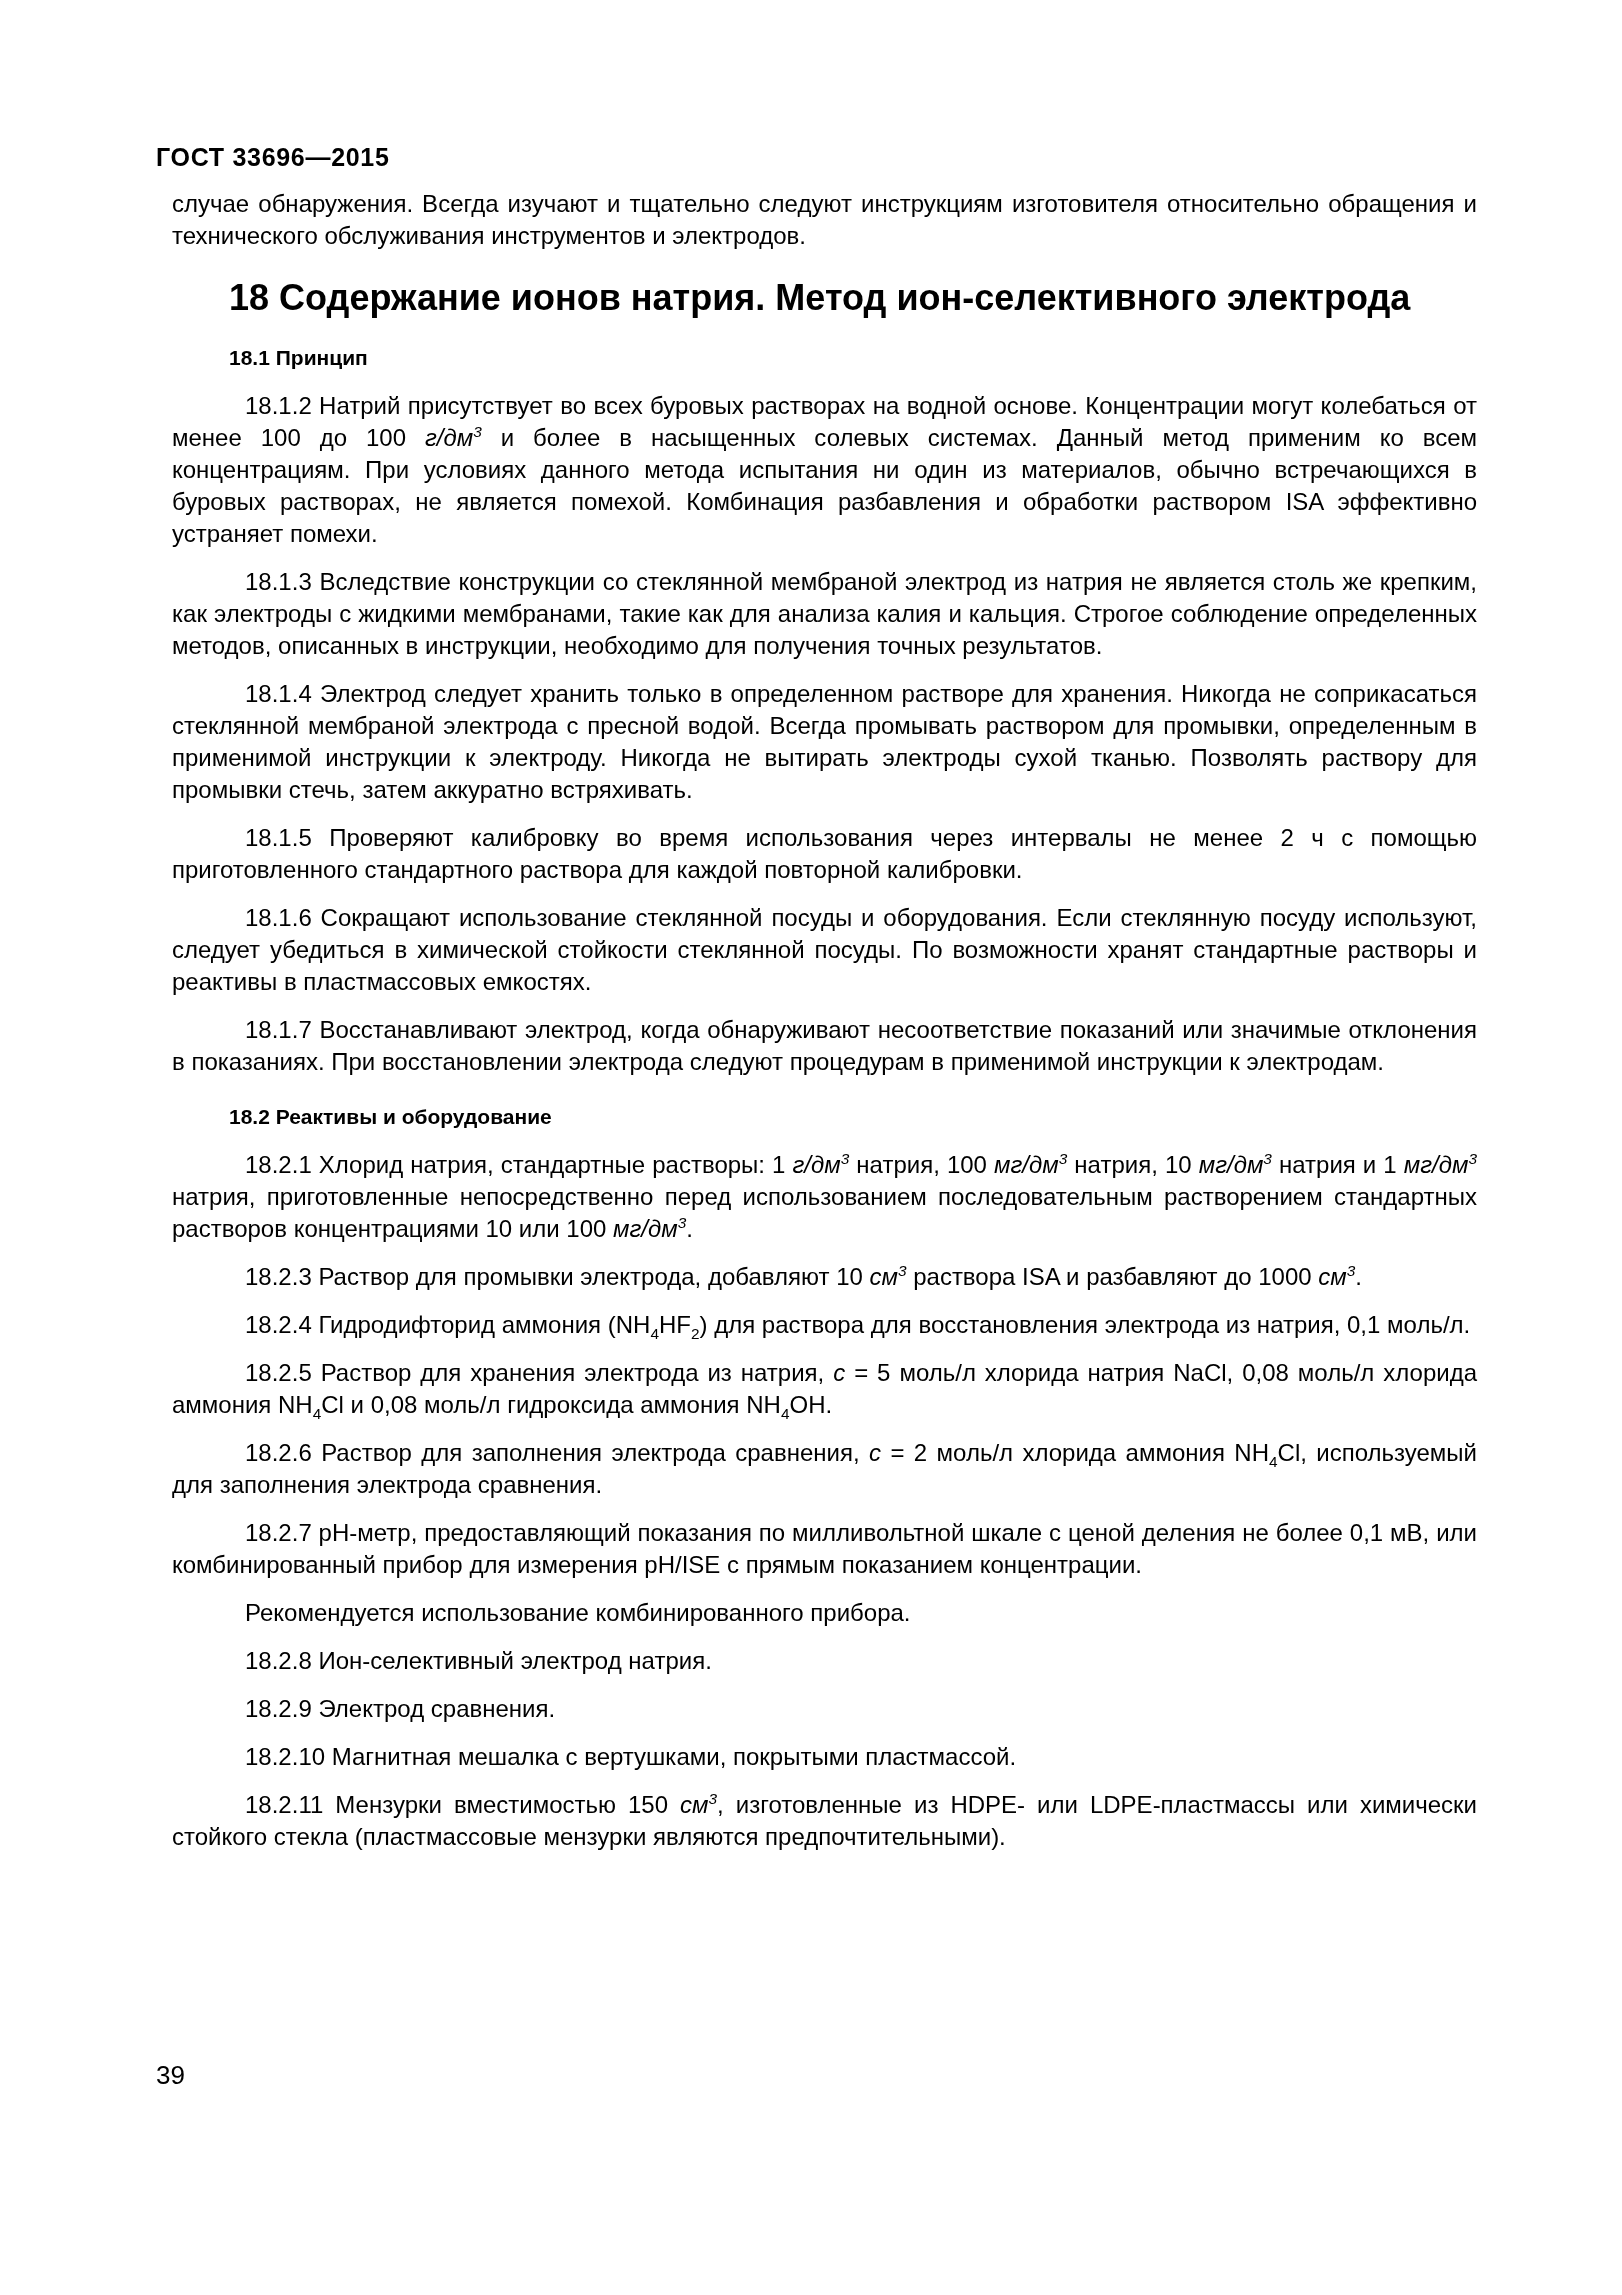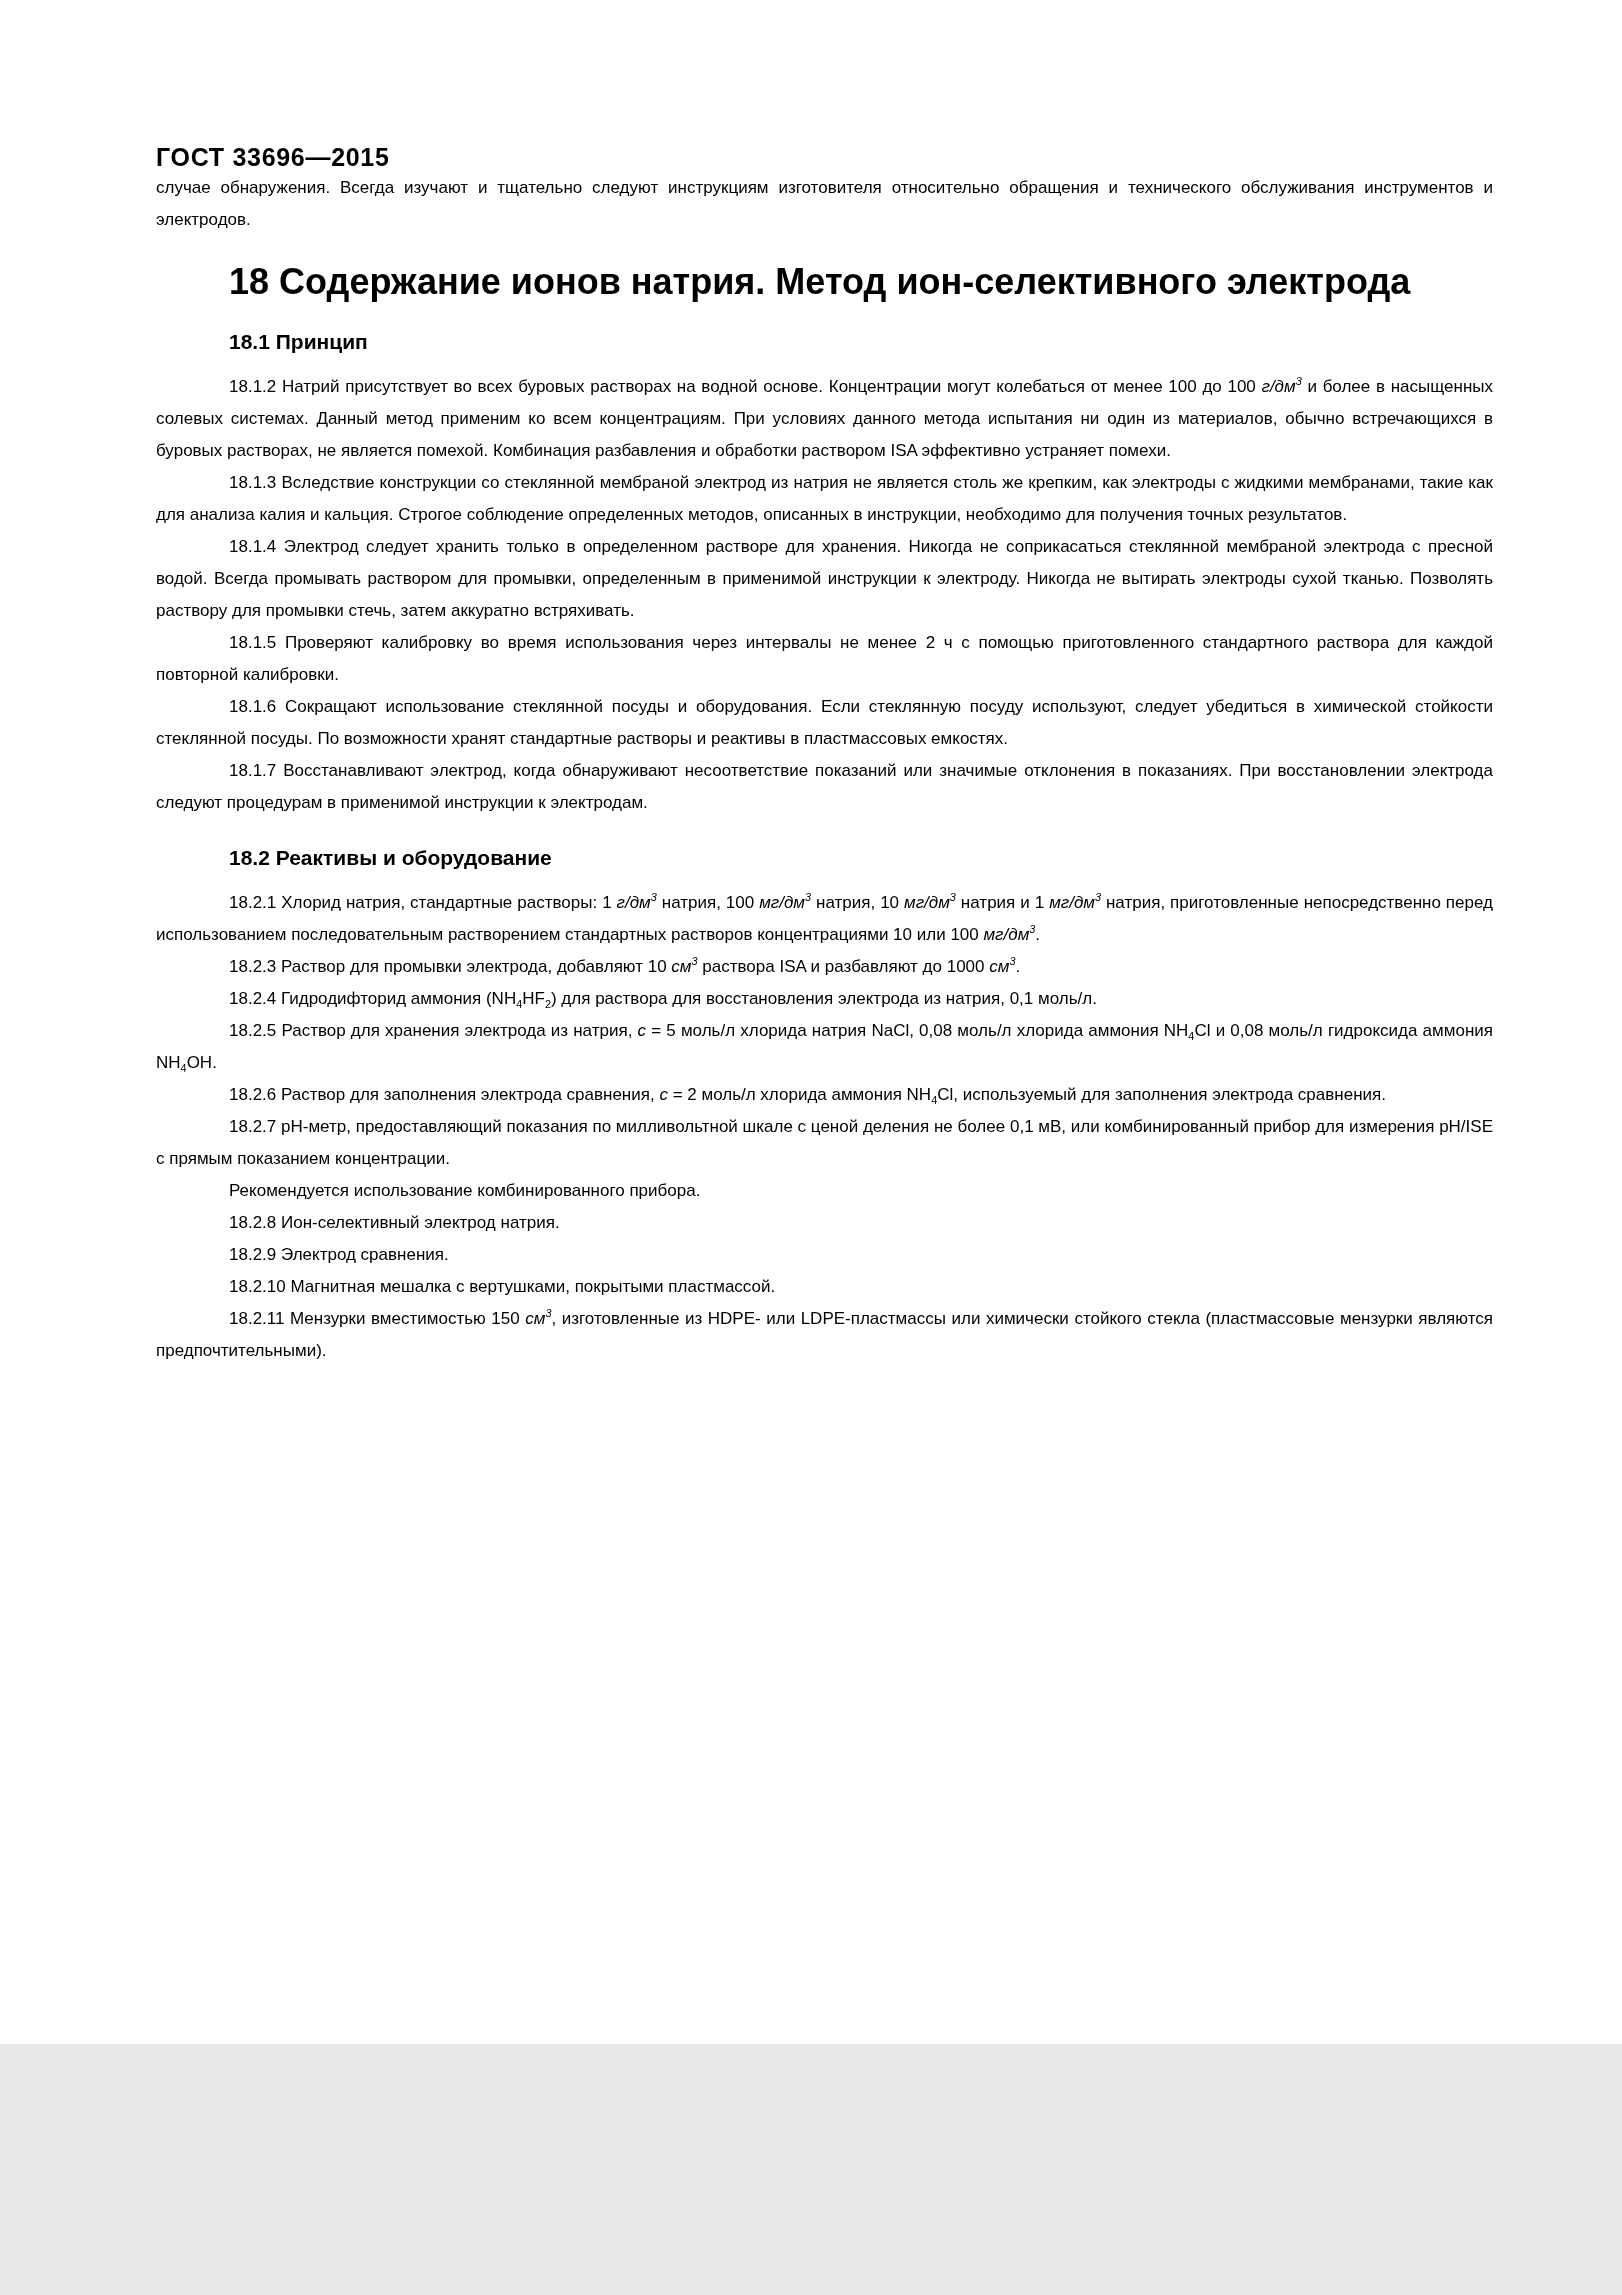--- a/index.html
+++ b/index.html
@@ -1,41 +1,41 @@
 <!DOCTYPE html>
 <html lang="ru" style="font-size:10.5px"><head>
 <meta charset="utf-8">
 <style>
   html, body { margin: 0; padding: 0; background: #e8e8e8; }
   .page {
     position: relative;
     width: 1623px;
-    height: 2044px;
+    height: 2295px;
     margin: 0 auto;
     background: #ffffff;
     color: #000000;
     font-family: "Liberation Sans", "DejaVu Sans", sans-serif;
     overflow: hidden;
     box-sizing: border-box;
   }
   .content {
     position: absolute;
     left: 156px;
     top: 0;
     width: 1337px;
   }
   .doc-header {
     margin-top: 143px;
     font-size: 25px;
     font-weight: bold;
     letter-spacing: 0.7px;
   }
   p.paragraph {
-    margin: 0;
-    font-size: 17px;
+    margin: 16px;
+    font-size: 24px;
     line-height: 32px;
     text-align: justify;
     text-indent: 73px;
   }
   p.paragraph.no-indent { text-indent: 0; }
   .intro-gap { margin-top: 58px; }
   h1.chapter-title {
     margin: 27.5px 0 26px 0;
     font-size: 36px;
     line-height: 35px;

